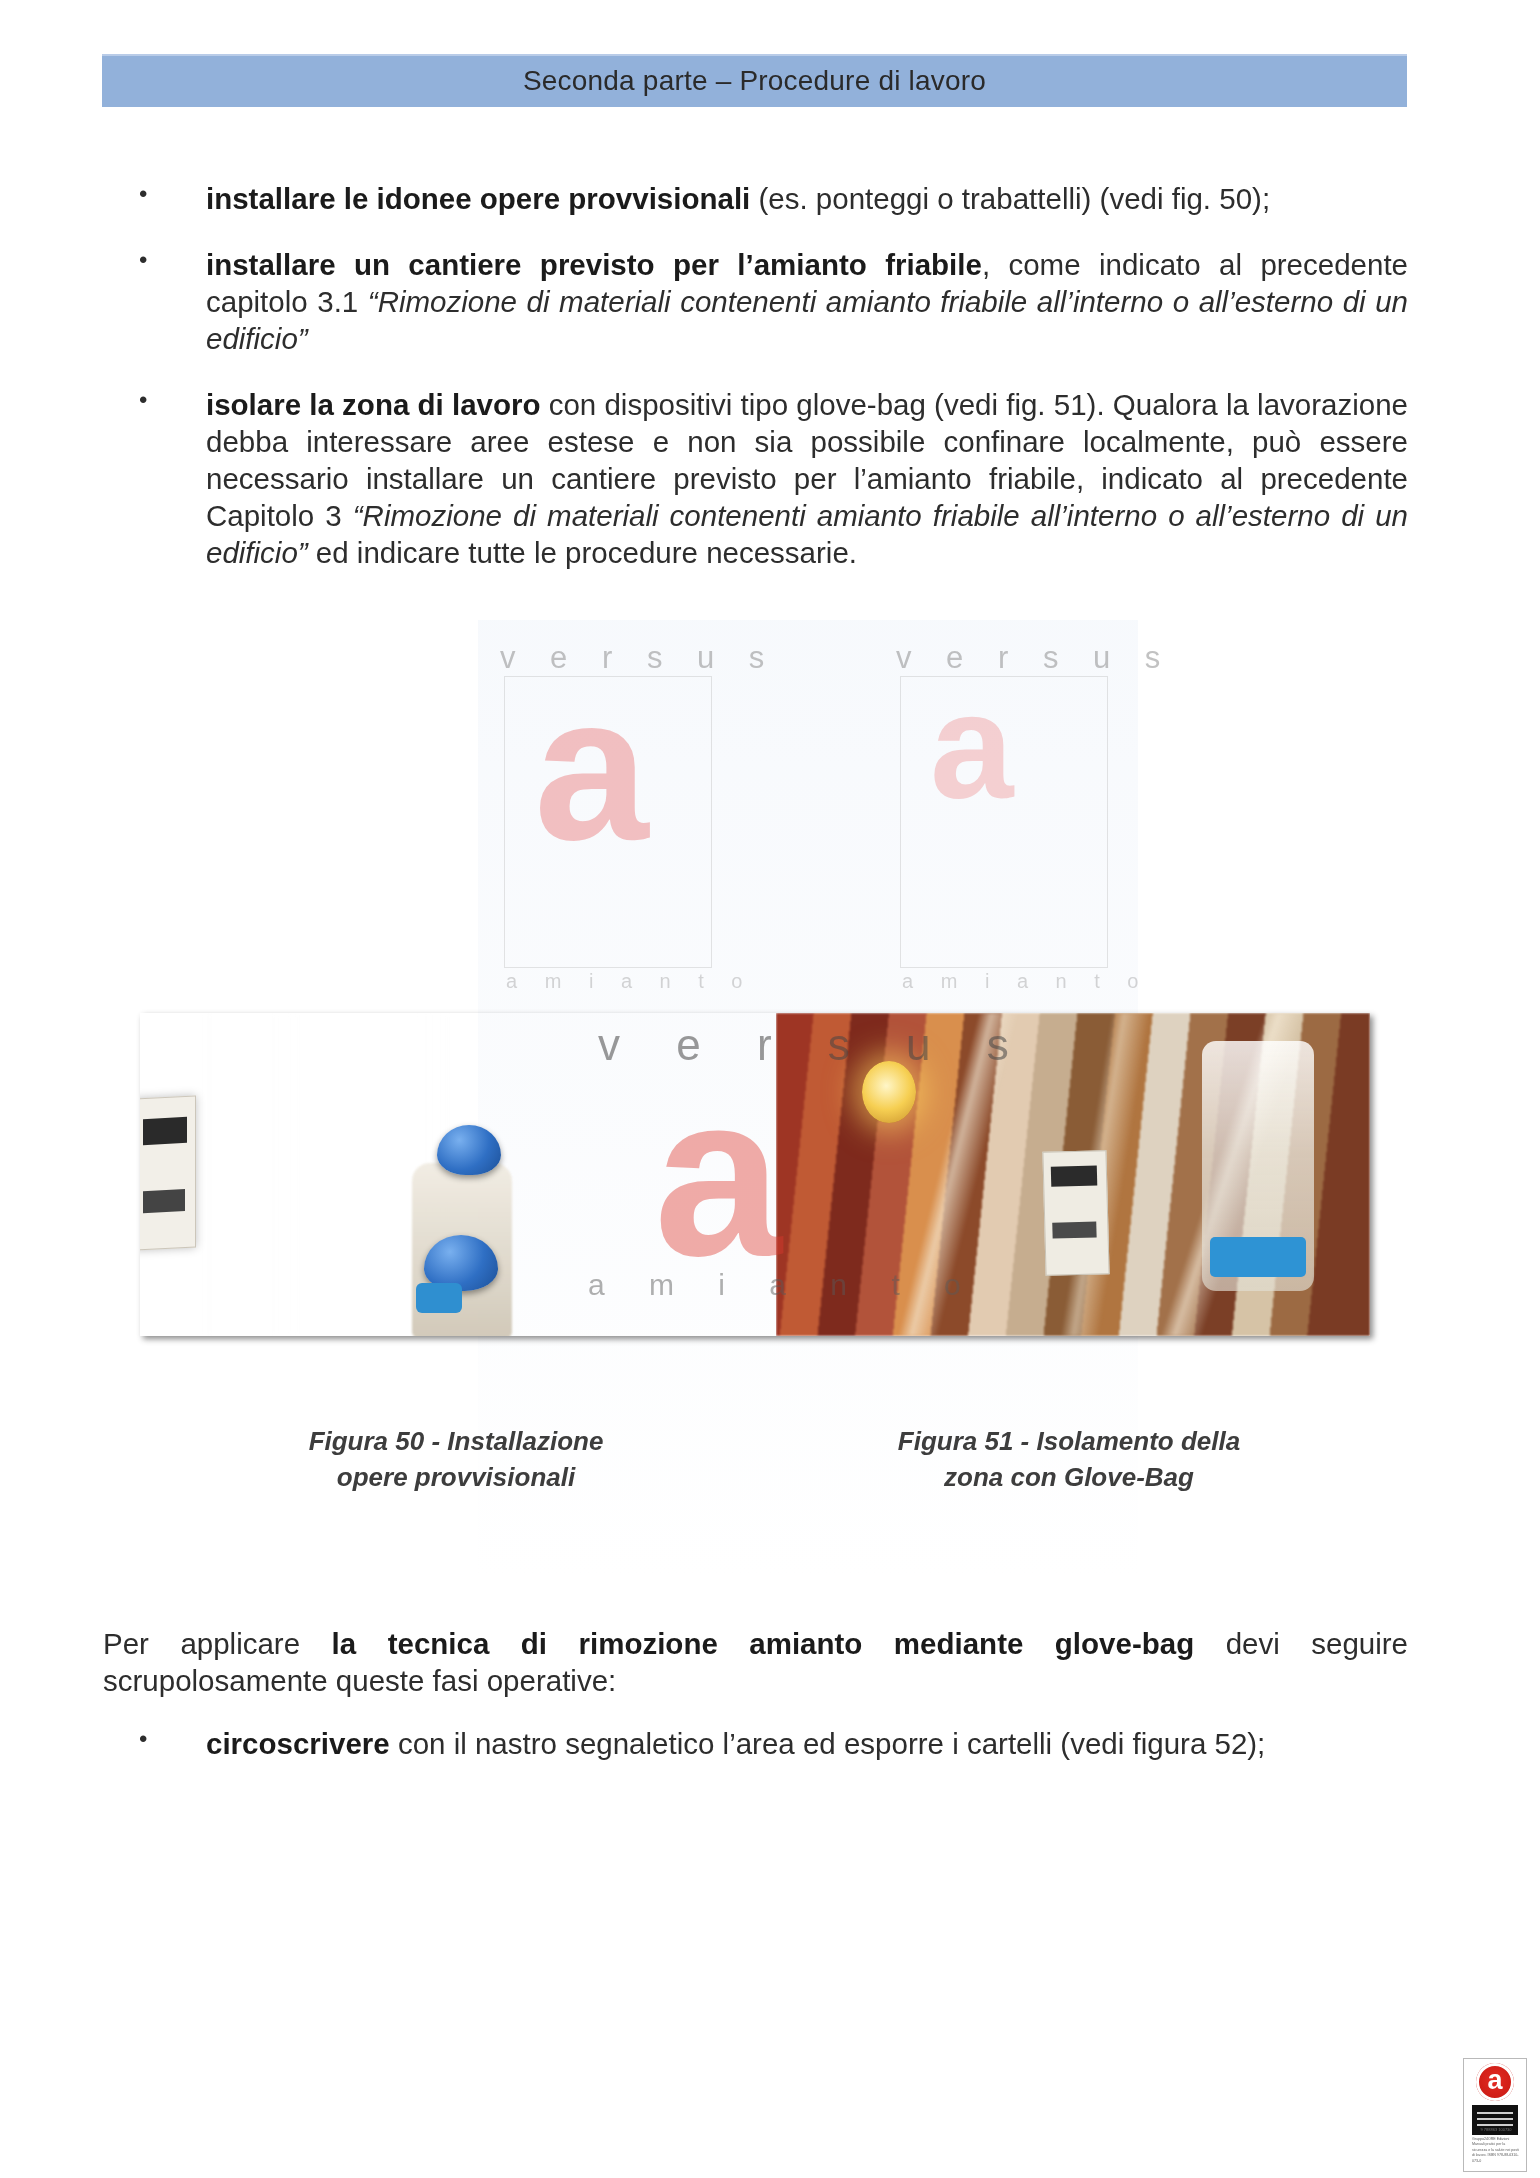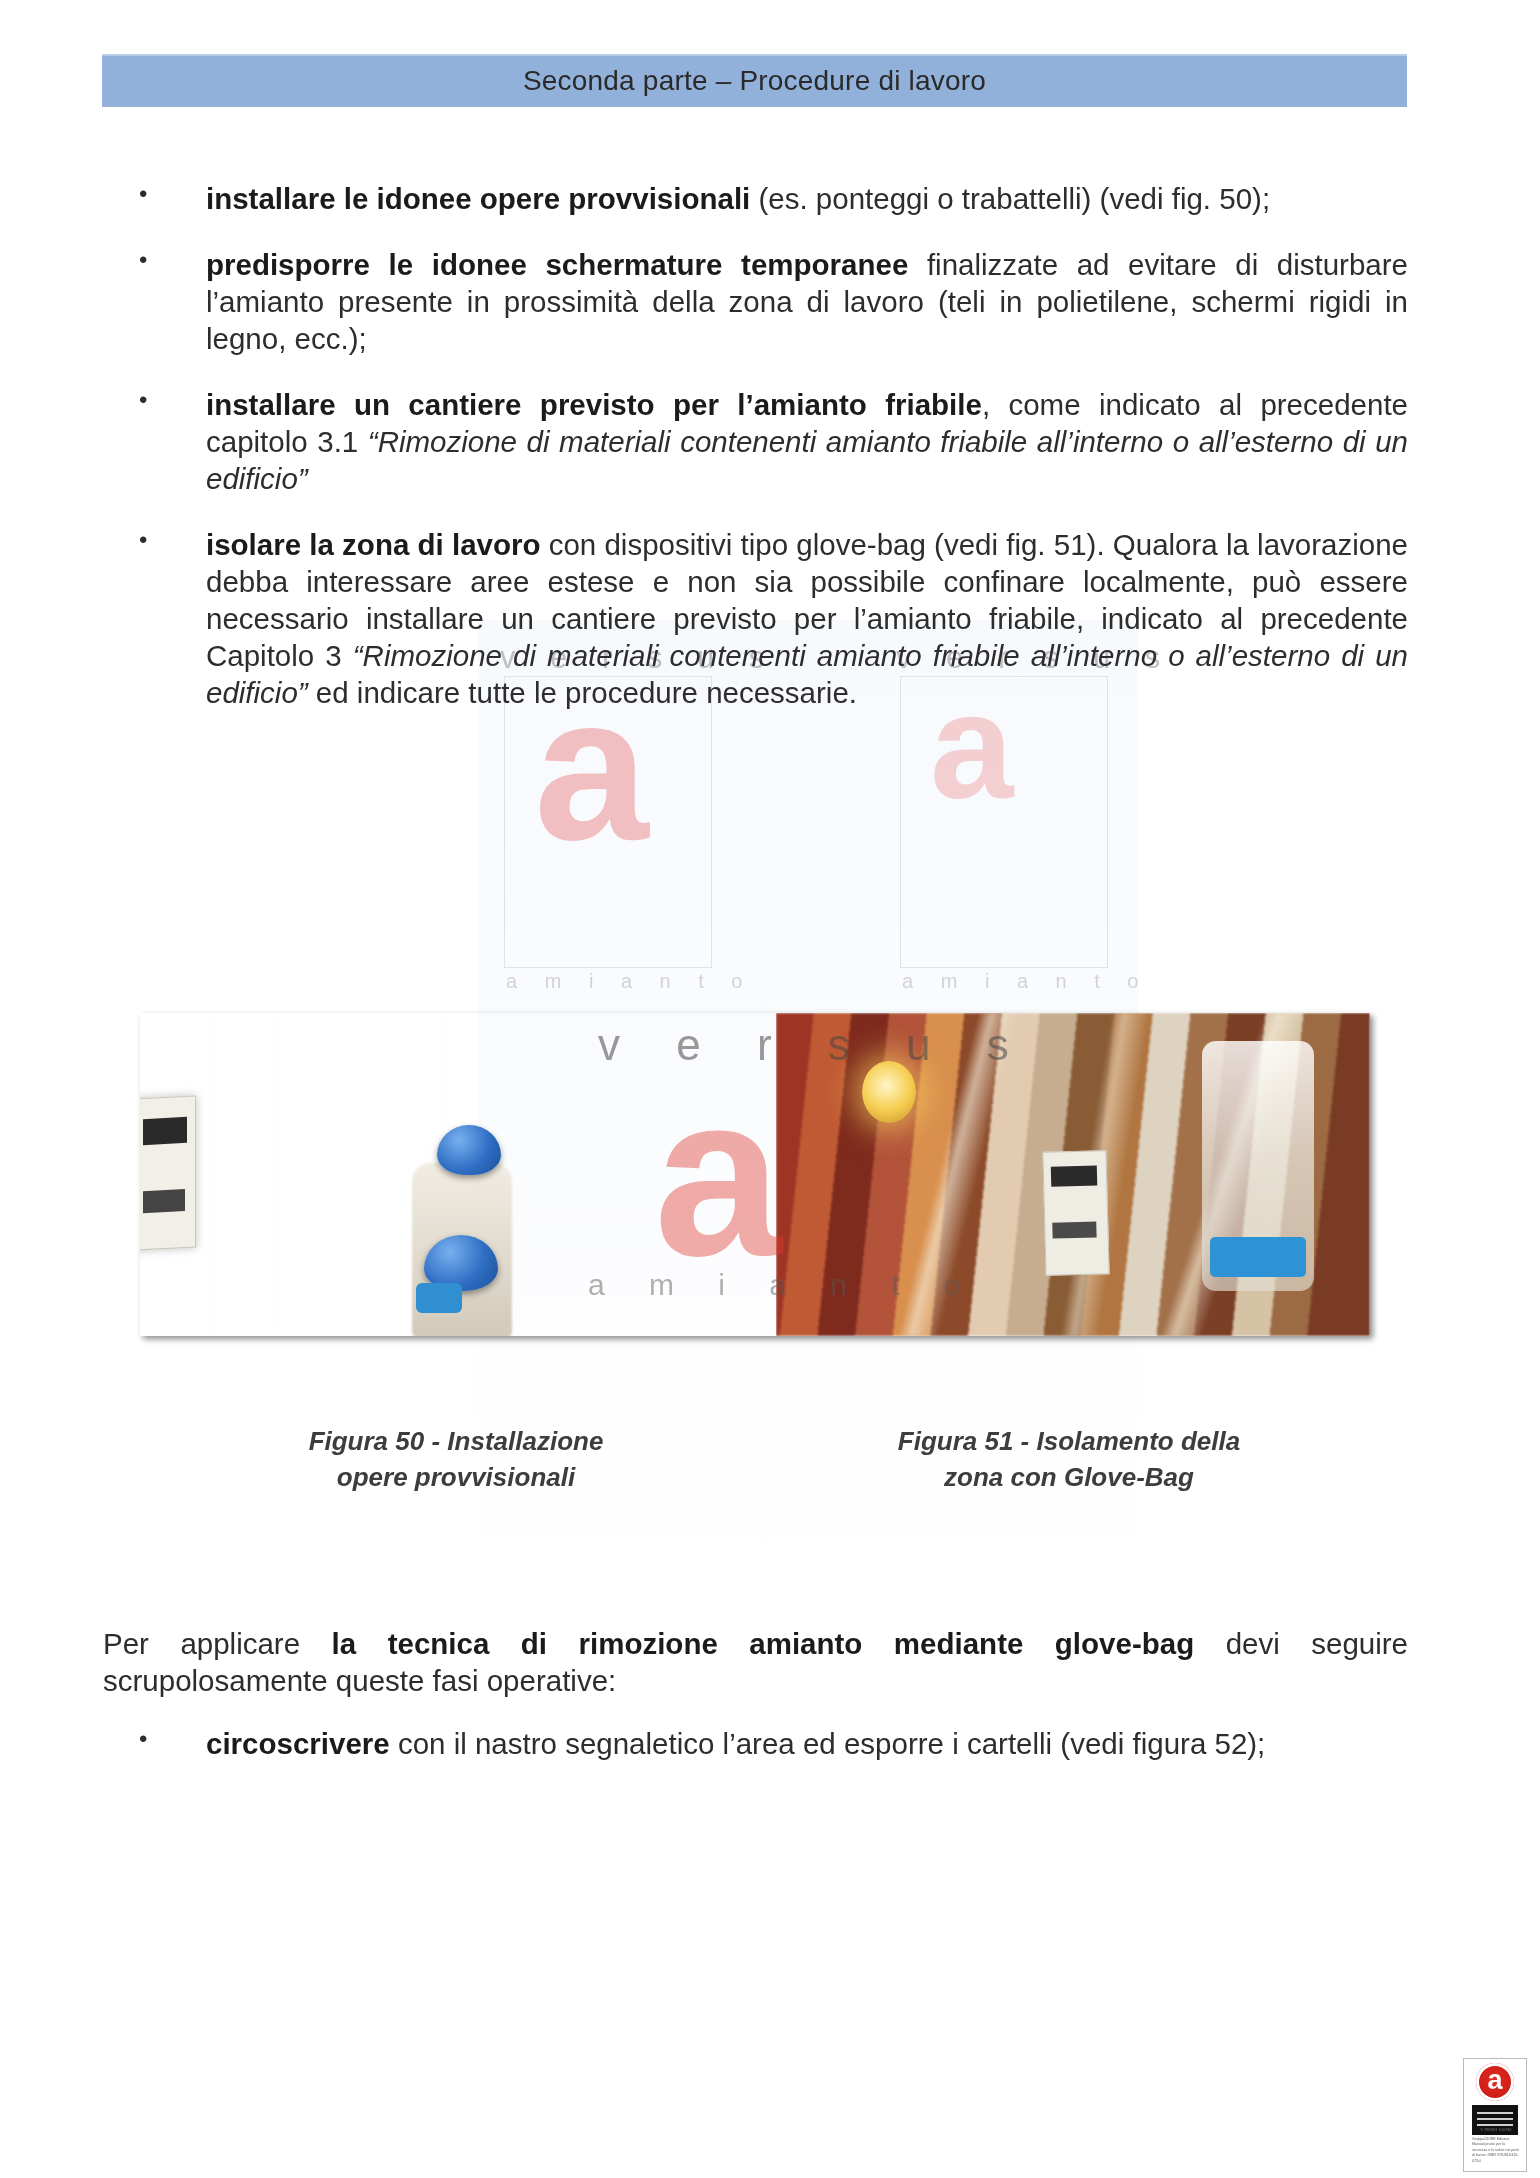--- a/index.html
+++ b/index.html
@@ -412,21 +412,20 @@
 
   <div class="wm wm-unit" style="left:598px; top:1020px; z-index:5;">
     <div class="wm-versus" style="font-size:44px; letter-spacing:22px; color:rgba(70,70,70,.55);">v e r s u s</div>
     <div class="wm-a" style="position:absolute; left:56px; top:66px; font-size:230px; color:rgba(222,58,48,.42);">a</div>
     <div class="wm-amianto" style="position:absolute; left:-10px; top:248px; font-size:30px; letter-spacing:18px; color:rgba(90,90,90,.48);">a m i a n t o</div>
   </div>
 
   <div class="content">
     <ul class="bullets">
       <li><b>installare le idonee opere provvisionali</b><span> (es. ponteggi o trabattelli) (vedi fig. 50);</span></li>
-      <li><b>predisporre le idonee schermature temporanee</b><span> finalizzate ad evitare di disturbare l’amianto presente in prossimità della zona di lavoro (teli in polietilene, schermi rigidi in legno, ecc.);</span></li>
       <li><b>installare un cantiere previsto per l’amianto friabile</b><span>, come indicato al precedente capitolo 3.1 </span><i>“Rimozione di materiali contenenti amianto friabile all’interno o all’esterno di un edificio”</i></li>
       <li><b>isolare la zona di lavoro</b><span> con dispositivi tipo glove-bag (vedi fig. 51). Qualora la lavorazione debba interessare aree estese e non sia possibile confinare localmente, può essere necessario installare un cantiere previsto per l’amianto friabile, indicato al precedente Capitolo 3 </span><i>“Rimozione di materiali contenenti amianto friabile all’interno o all’esterno di un edificio”</i><span> ed indicare tutte le procedure necessarie.</span></li>
     </ul>
   </div>
 
   <div class="figure-row">
     <div class="photo photo-a">
       <div class="px"></div>
       <div class="vert-drape"></div>
       <div class="danger-sign"></div>

